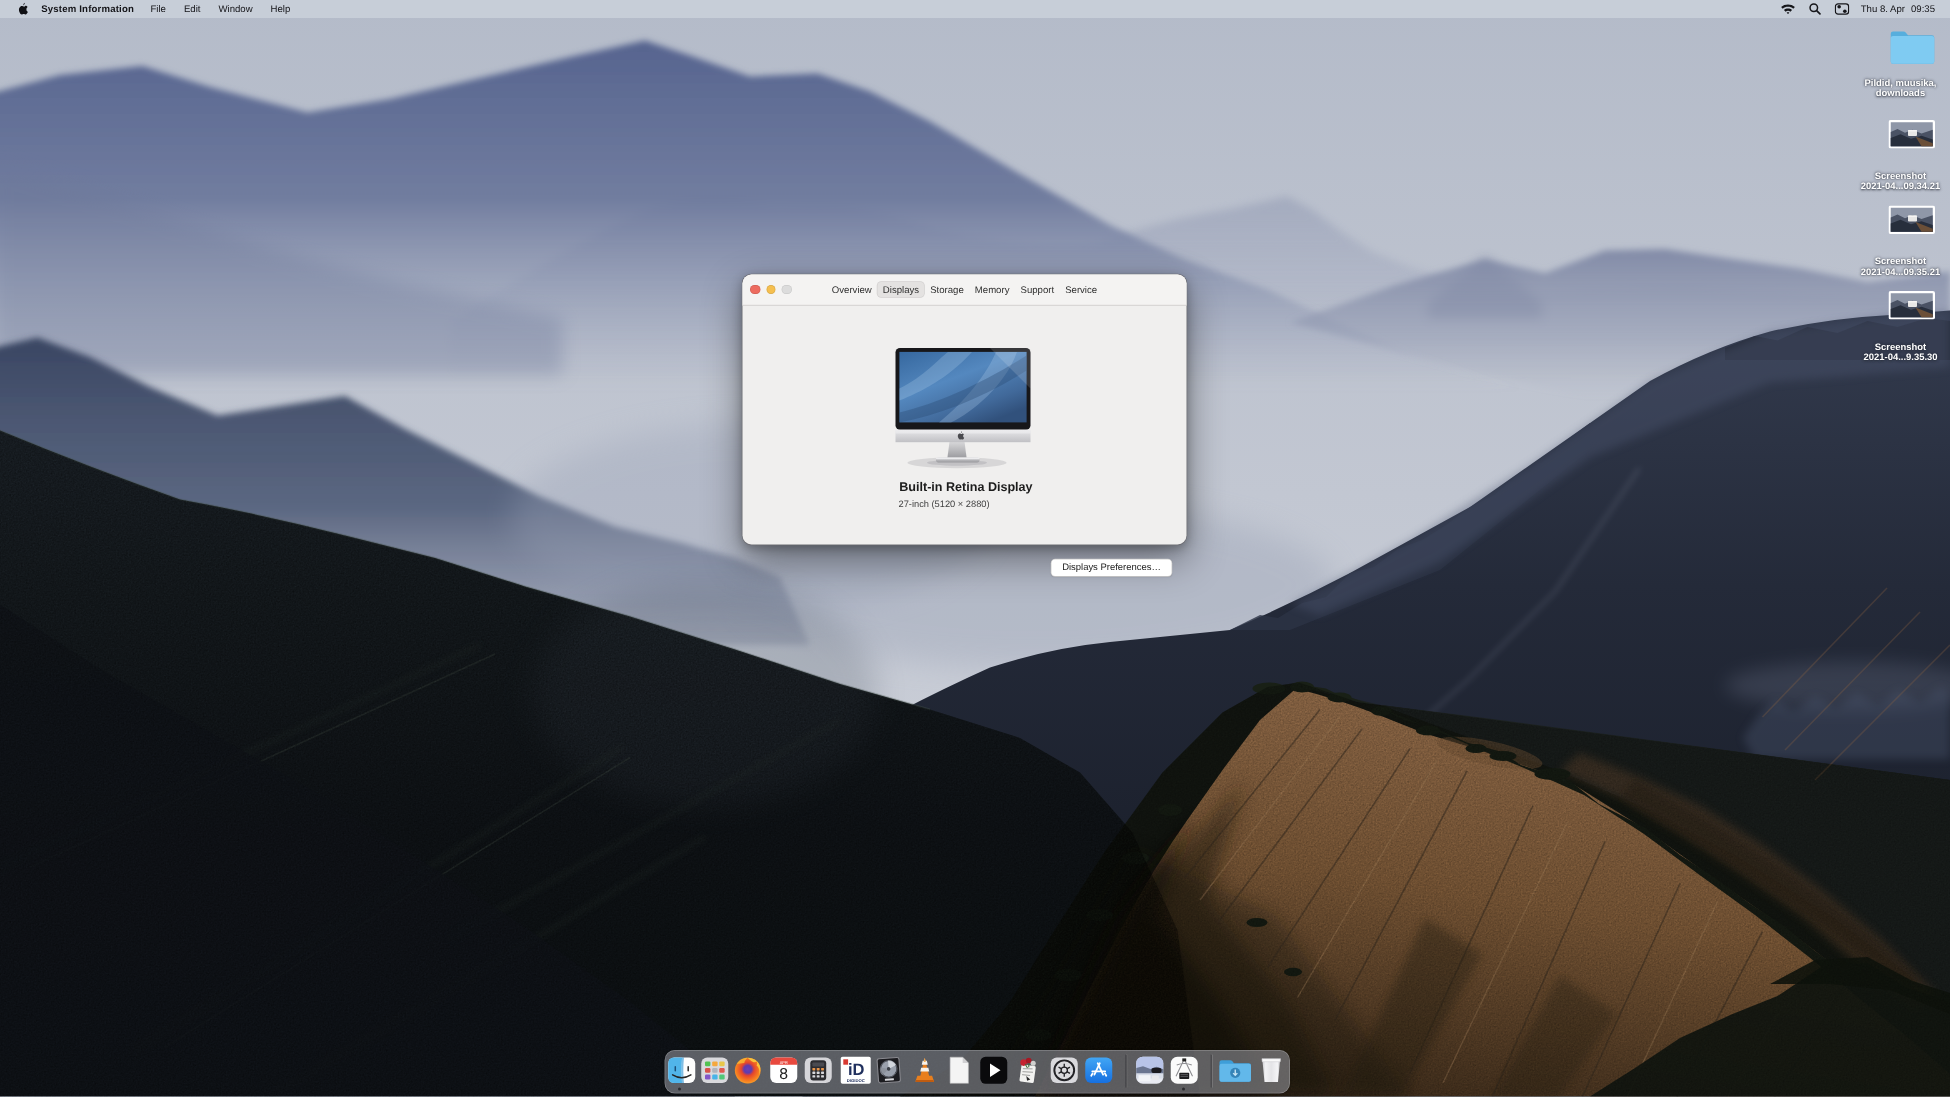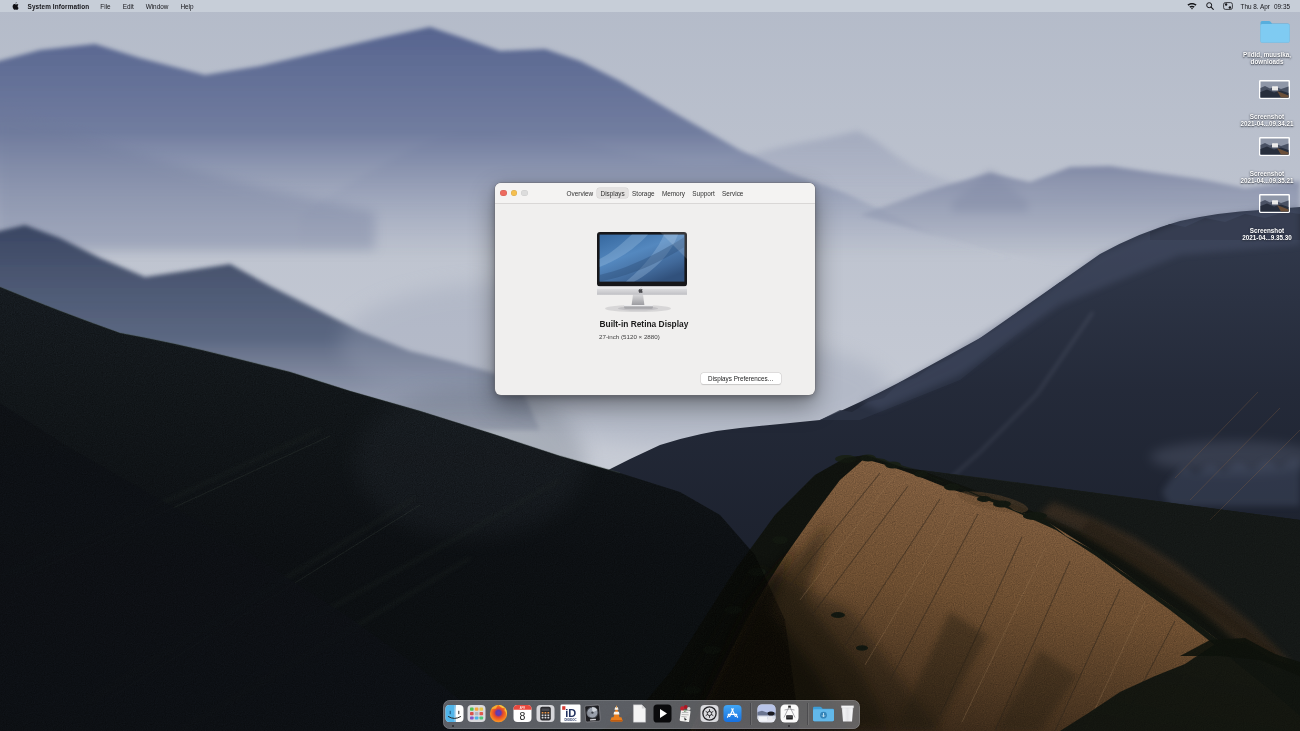--- a/index.html
+++ b/index.html
@@ -9,23 +9,23 @@
   
   #menubar{position:absolute;left:0;top:0;width:1300px;height:12px;z-index:40;
     background:rgba(201,207,217,0.92);display:flex;align-items:center;
     font-size:6.4px;color:#141418;}
   #menubar .mi{margin-right:0;}
   
   .dicon{position:absolute;z-index:5;text-align:center;}
   .dlabel{color:#fff;font-size:6.3px;line-height:7.2px;font-weight:bold;
     text-shadow:0 0.5px 1.5px rgba(40,45,55,0.8),0 0 2px rgba(40,45,55,0.6);}
   
-  #win{position:absolute;left:495px;top:183px;width:296px;height:212px;z-index:20;
+  #win{position:absolute;left:495px;top:183px;width:296px;height:180px;z-index:20;
     background:#f0efee;border-radius:6px;
-    box-shadow:0 0 0 0.5px rgba(110,110,115,0.9),0 10px 26px rgba(0,0,0,0.42),0 2px 7px rgba(0,0,0,0.28);padding-left:24px;}
+    box-shadow:0 0 0 0.5px rgba(110,110,115,0.9),0 10px 26px rgba(0,0,0,0.42),0 2px 7px rgba(0,0,0,0.28);}
   #titlebar{position:absolute;left:0;top:0;width:100%;height:20px;background:#f4f3f2;
     border-radius:6px 6px 0 0;border-bottom:0.5px solid #d9d7d6;}
   .tl{position:absolute;top:7px;width:6.4px;height:6.4px;border-radius:50%;}
   #tabs{position:absolute;left:0;top:0;width:100%;height:20px;display:flex;
     justify-content:center;align-items:center;font-size:6.4px;color:#303030;}
   .tab{padding:1.7px 3.2px;border-radius:2.5px;}
   .tab.sel{background:#e4e2e1;box-shadow:0 0 0 0.5px #d2d0cf;}
   #bigname{position:absolute;left:104.5px;top:136px;font-size:8.4px;font-weight:bold;color:#1c1c1c;}
   #subname{position:absolute;left:104px;top:150px;font-size:6.2px;color:#3f3f3f;}
   #prefbtn{position:absolute;left:206px;top:189.5px;width:80px;height:11px;background:#fff;

